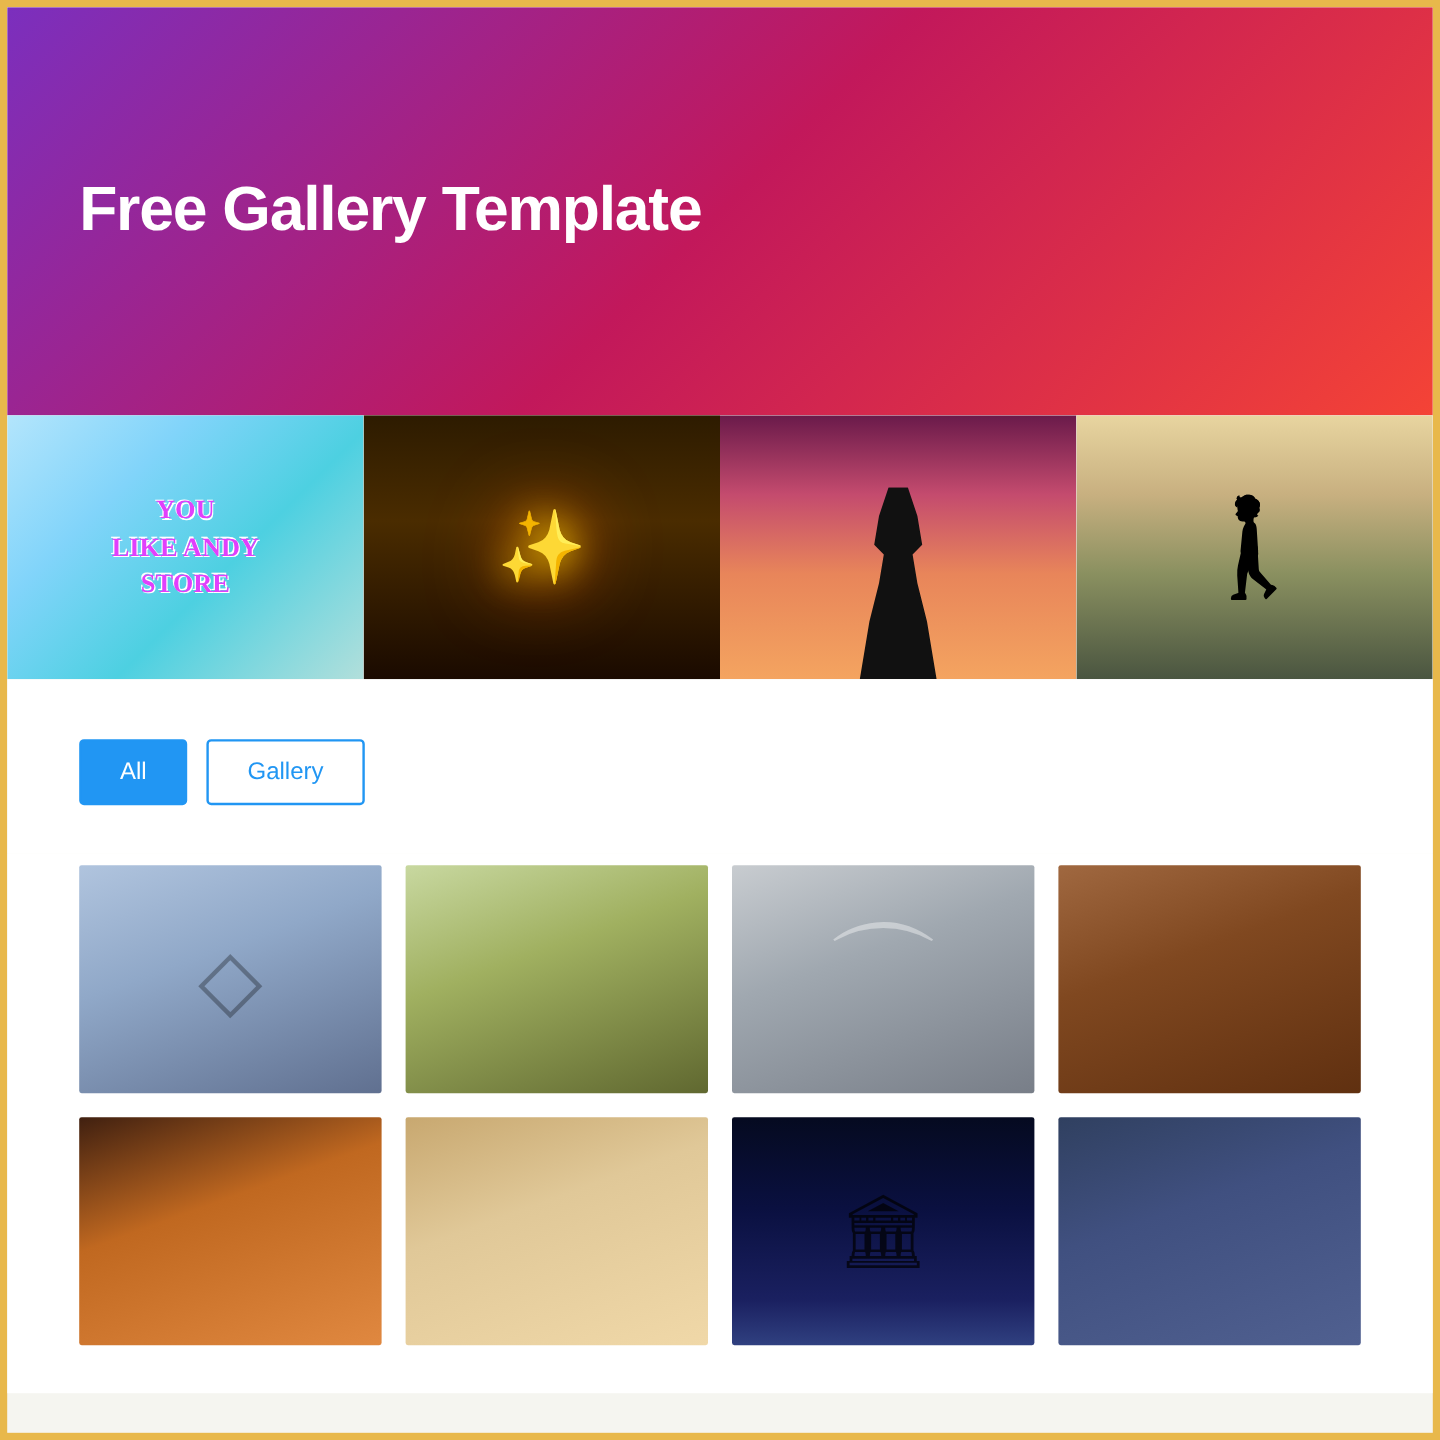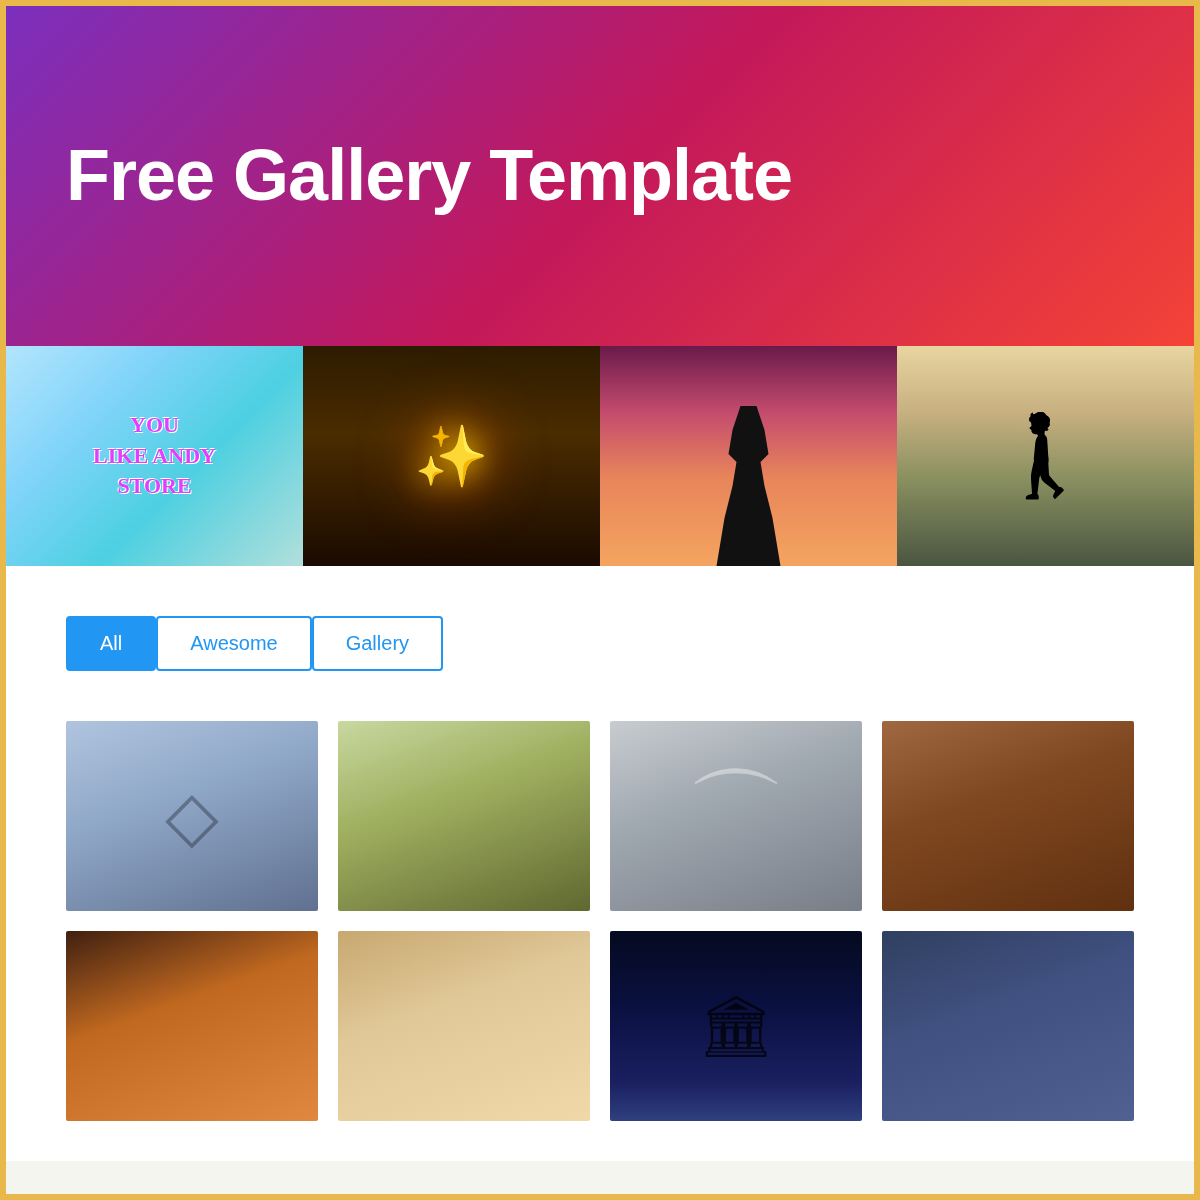--- a/index.html
+++ b/index.html
@@ -16,21 +16,21 @@
     .hero {
       width: 100%;
       height: 340px;
       background: linear-gradient(135deg, #7b2fbe 0%, #c2185b 50%, #f44336 100%);
       display: flex;
       align-items: center;
       padding: 0 60px;
     }
     .hero-title {
       color: #fff;
-      font-size: 72px;
+      font-size: 52px;
       font-weight: 700;
       line-height: 1.1;
       letter-spacing: -1px;
     }
 
     
     .strip {
       display: flex;
       width: 100%;
       height: 220px;
@@ -94,21 +94,21 @@
       font-size: 80px;
       filter: brightness(0);
     }
 
     
     .filter-section {
       background: #fff;
       padding: 50px 60px 40px;
       display: flex;
       align-items: center;
-      gap: 0;
+      gap: 16px;
     }
     .filter-btn {
       padding: 14px 32px;
       border: 2px solid #2196f3;
       border-radius: 4px;
       font-size: 20px;
       cursor: pointer;
       background: transparent;
       color: #2196f3;
       font-weight: 500;
@@ -175,21 +175,20 @@
       <div class="silhouette-shape"></div>
     </div>
   </div>
   <div class="strip-item">
     <div class="img-person-back"></div>
   </div>
 </div>
 
 <div class="filter-section">
   <button class="filter-btn active">All</button>
-  <button class="filter-btn">Awesome</button>
   <button class="filter-btn">Gallery</button>
 </div>
 
 <div class="gallery-section">
   <div class="gallery-grid">
     <div class="gallery-item gi-1"></div>
     <div class="gallery-item gi-2"></div>
     <div class="gallery-item gi-3"></div>
     <div class="gallery-item gi-4"></div>
     <div class="gallery-item gi-5"></div>

